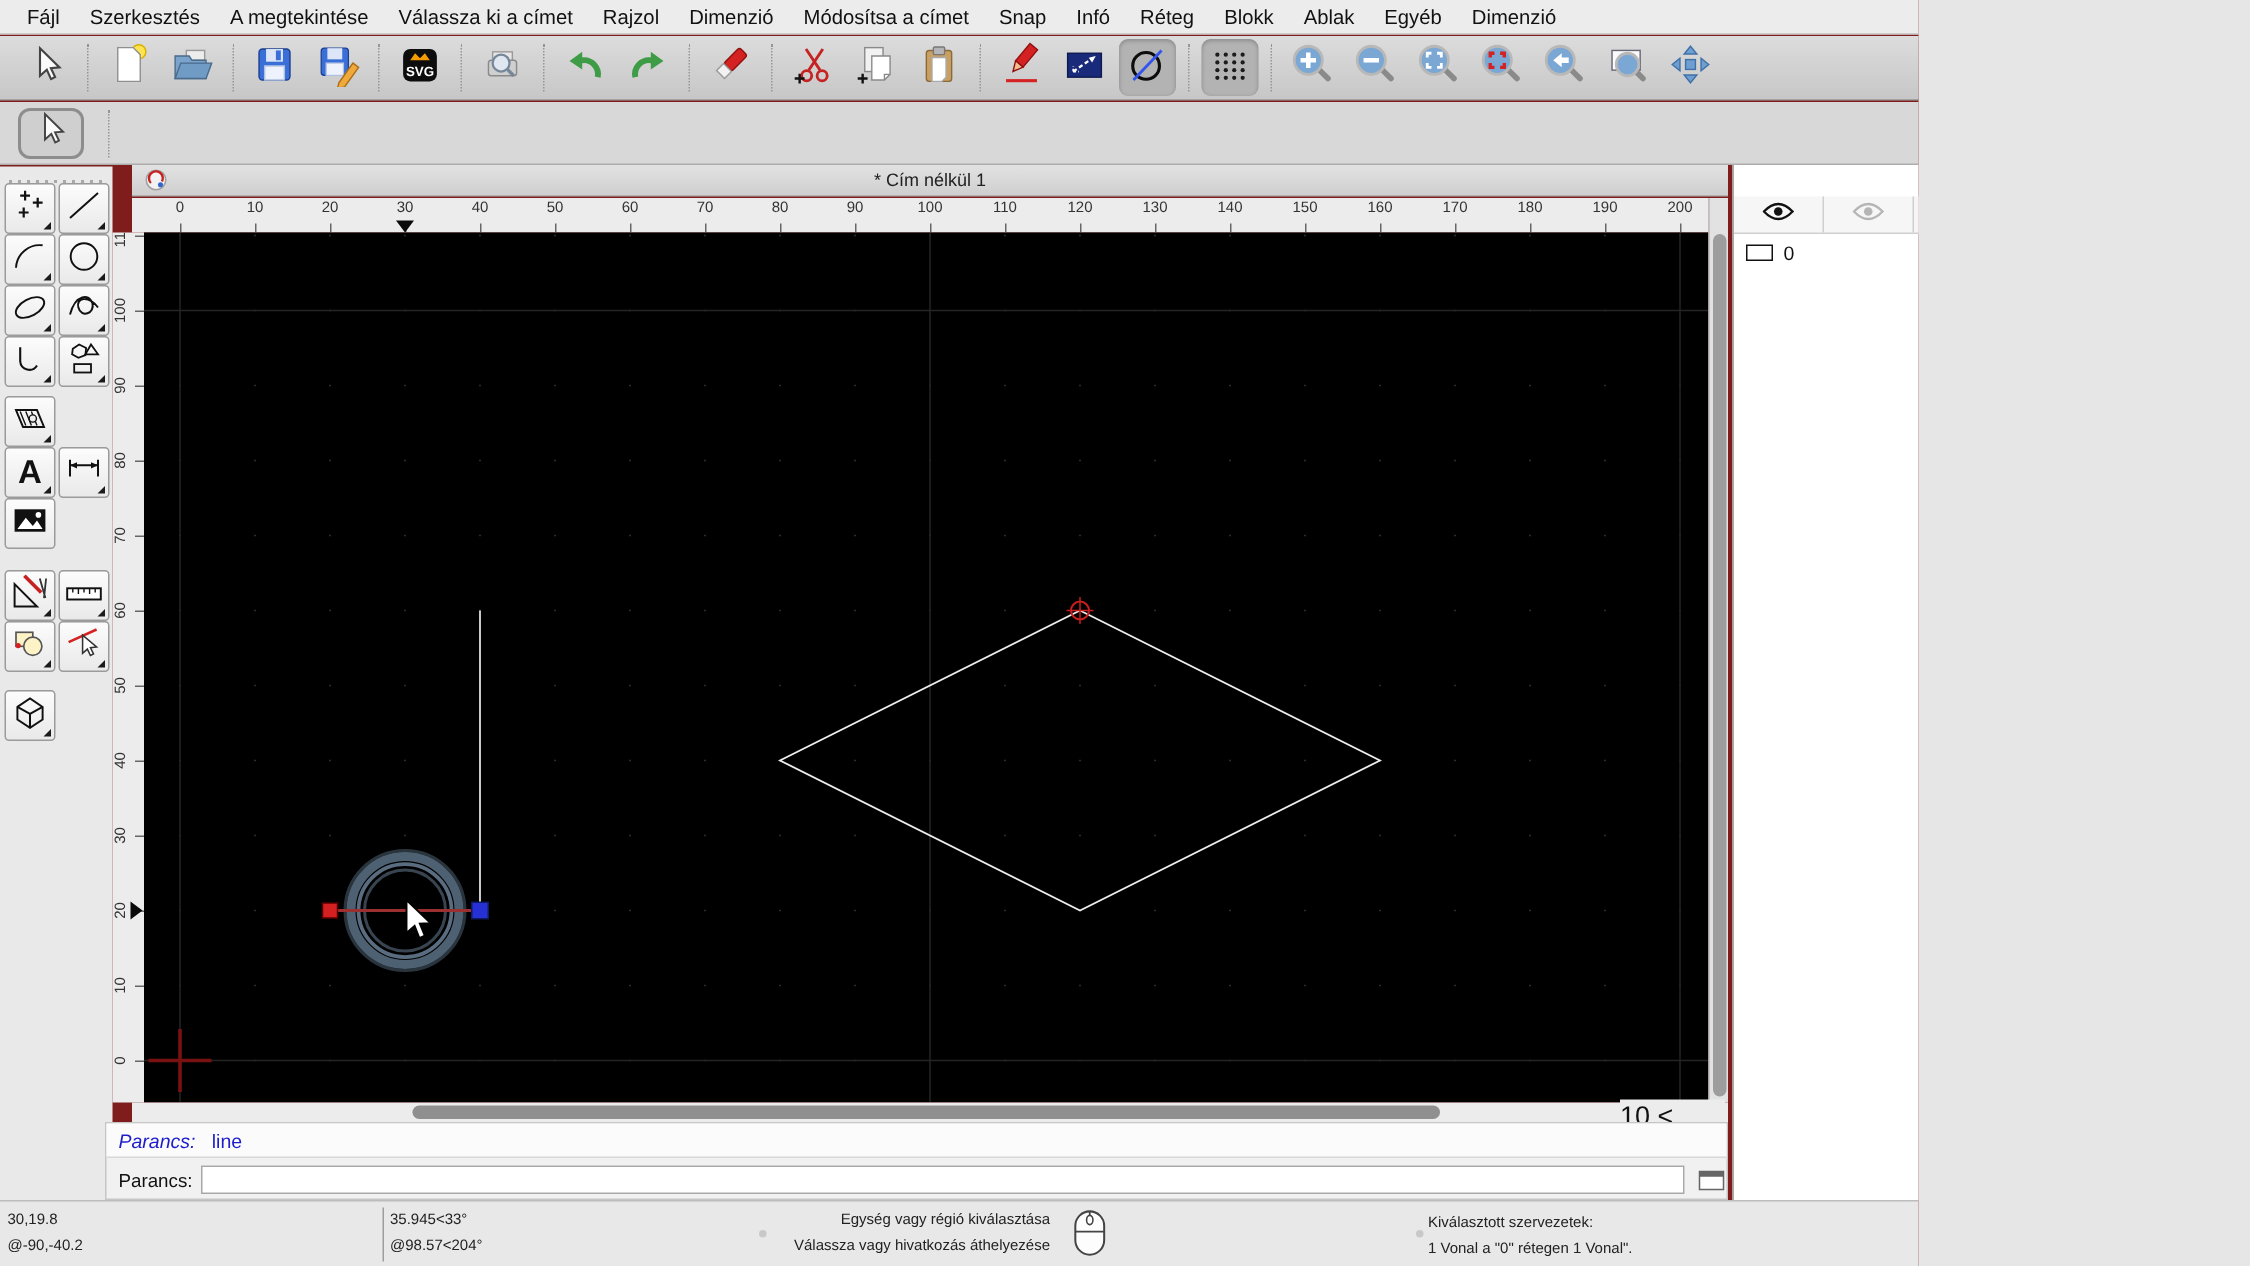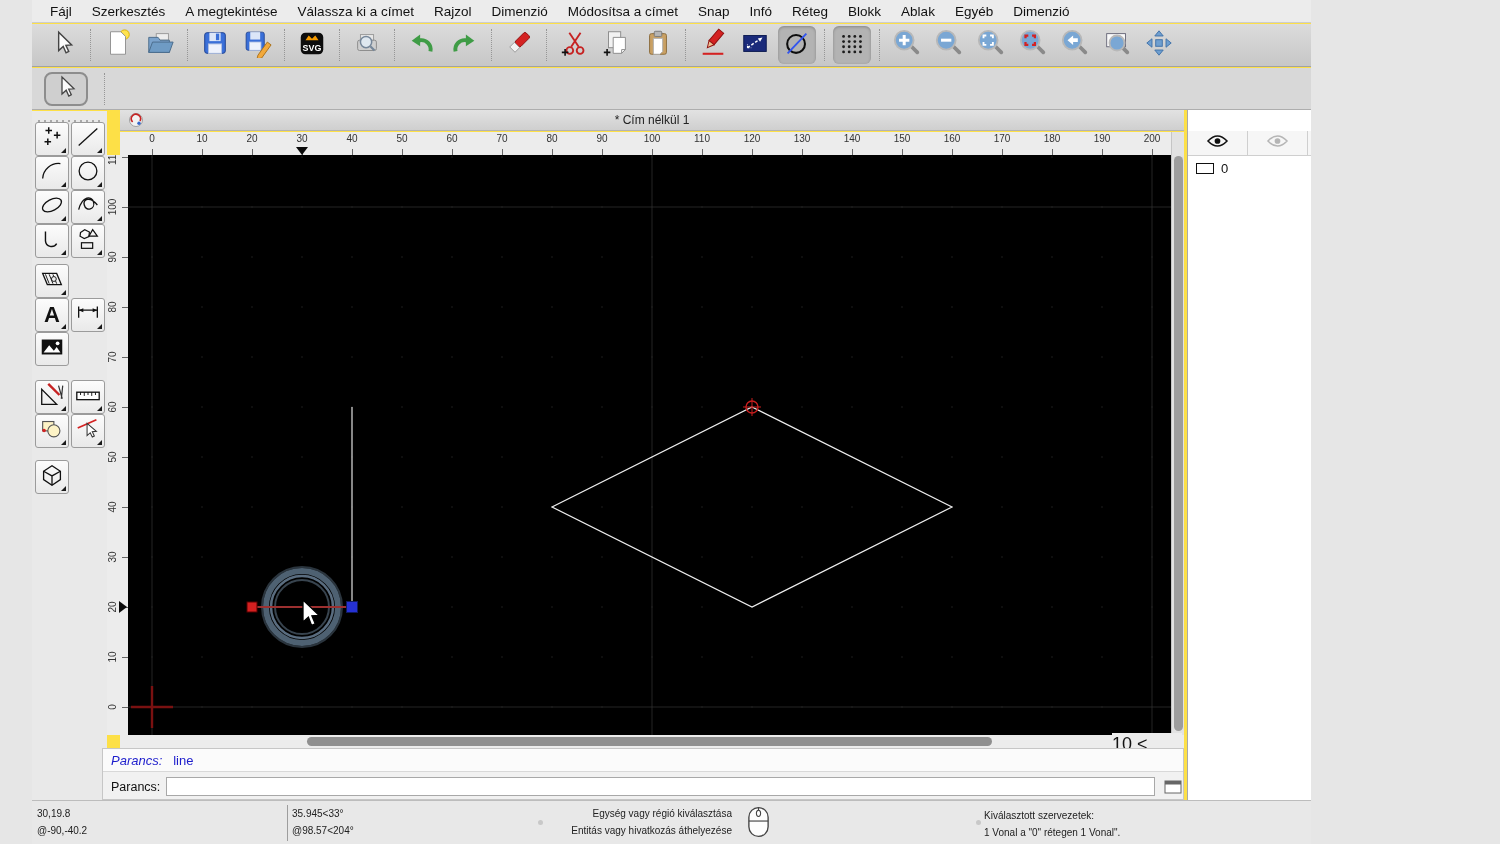--- a/index.html
+++ b/index.html
@@ -1,18 +1,18 @@
 <!DOCTYPE html>
 <html><head>
 <meta charset="utf-8">
 <style>
   * { margin:0; padding:0; box-sizing:border-box; }
   html,body { background:#e6e6e6; }
   body { font-family:"Liberation Sans", sans-serif; }
-  #screen { position:relative; width:1279px; height:844px; overflow:hidden; background:#fde047;margin-left:32px; }
+  #screen { position:relative; width:1279px; height:844px; overflow:hidden; background:#7f1d1d; }
   .abs { position:absolute; }
 
   
   .menubar { left:0; top:0; width:1500px; height:23px; background:#ececec;
     border-bottom:1px solid #cdcdcd; display:flex; align-items:center; padding-left:8px;
     font-size:13.5px; color:#111; }
   .menu-item { padding:0 10px; cursor:default; white-space:nowrap; }
 
   
   .toolbar { left:0; top:24px; width:1500px; height:43px;
@@ -897,21 +897,21 @@
       <div class="sb-line">@-90,-40.2</div>
     </div>
     <div class="sb-sep"></div>
     <div class="abs" style="left:260px;top:4px;">
       <div class="sb-line">35.945&lt;33°</div>
       <div class="sb-line">@98.57&lt;204°</div>
     </div>
     <div class="sb-dot" style="left:506px;"></div>
     <div class="abs sb-hint" style="left:400px;top:4px;width:300px;">
       <div class="sb-line">Egység vagy régió kiválasztása</div>
-      <div class="sb-line">Entitás vagy hivatkozás áthelyezése</div>
+      <div class="sb-line">Válassza vagy hivatkozás áthelyezése</div>
     </div>
     <span class="abs" style="left:714px;top:4px;">
       <svg width="25" height="34" viewBox="0 0 26 34">
           <rect x="3" y="2" width="20" height="30" rx="10" fill="#fdfdfd" stroke="#444" stroke-width="1.4"></rect>
           <line x1="3" y1="16" x2="23" y2="16" stroke="#444" stroke-width="1.2"></line>
           <line x1="13" y1="2" x2="13" y2="10" stroke="#444" stroke-width="1.2"></line>
           <ellipse cx="13" cy="8" rx="2.2" ry="3.2" fill="#fff" stroke="#444" stroke-width="1.1"></ellipse>
         </svg>
     </span>
     <div class="sb-dot" style="left:944px;"></div>

